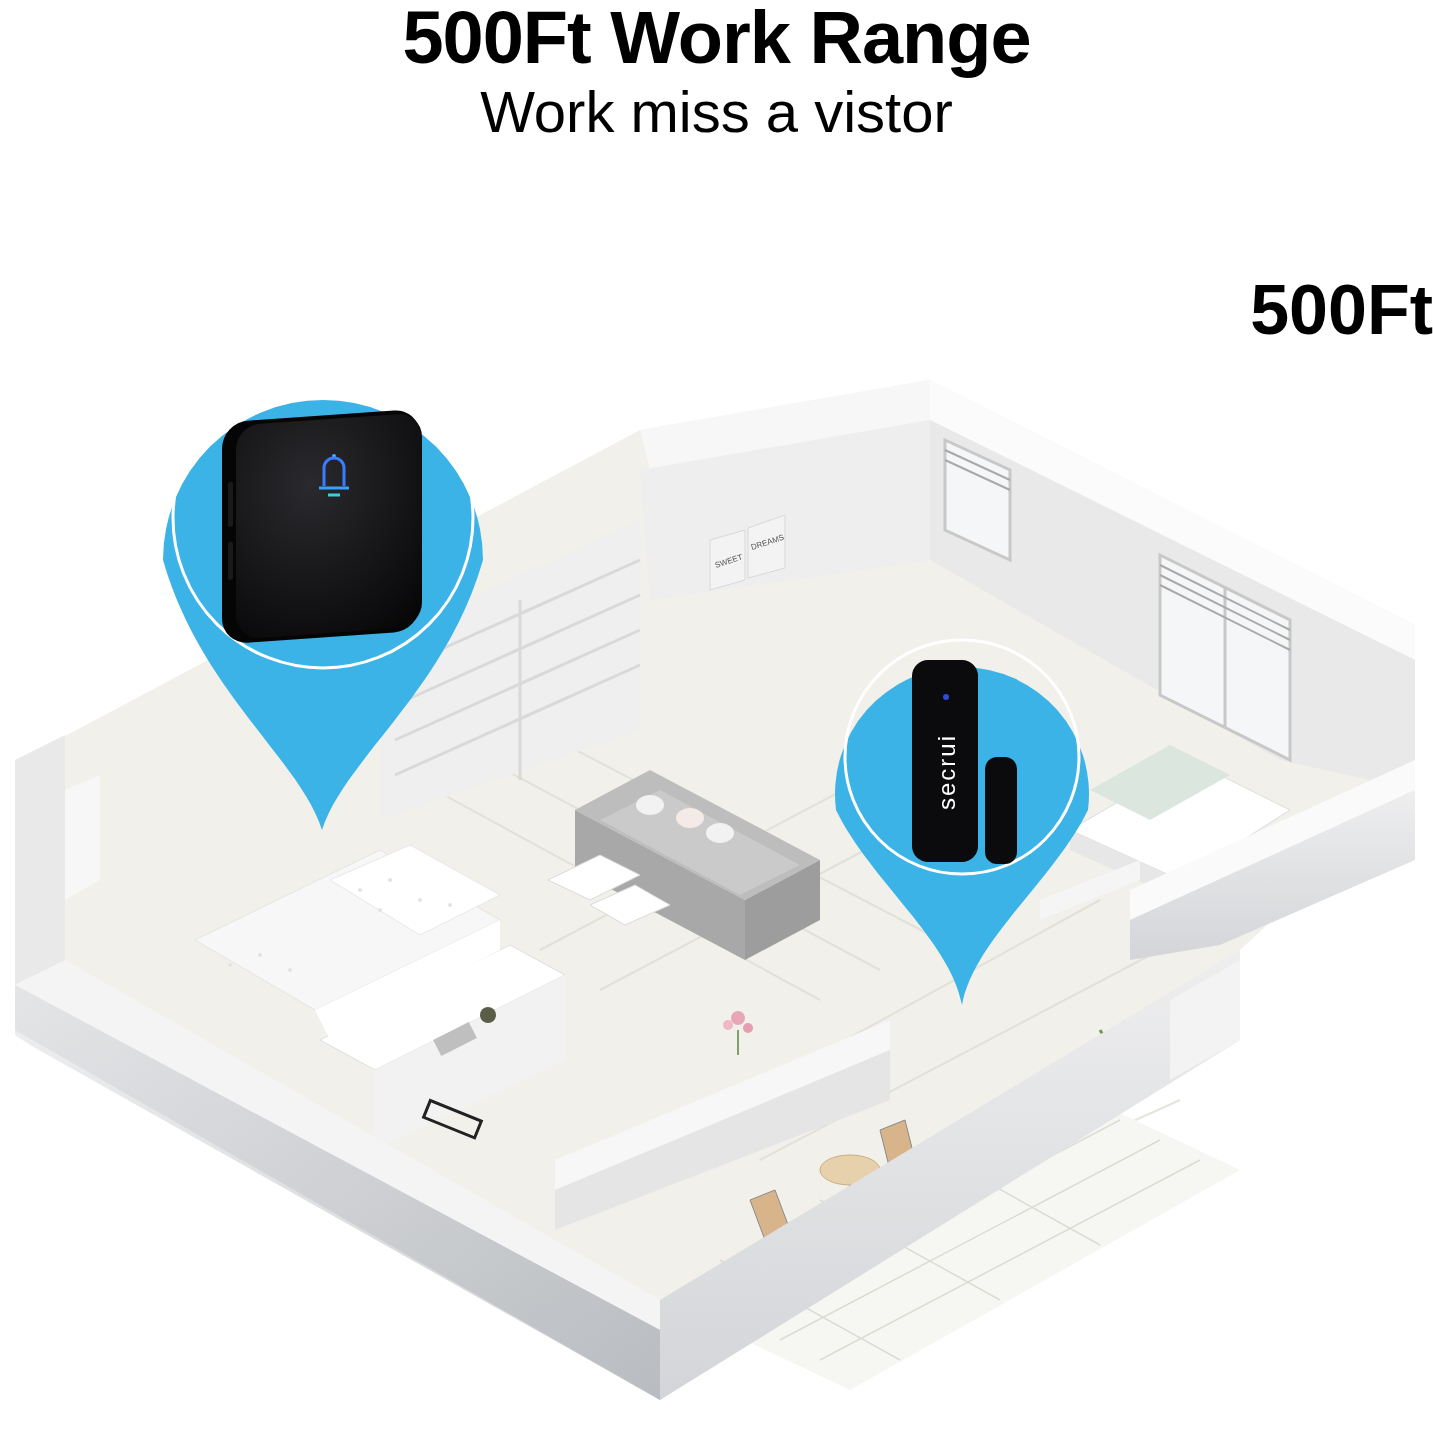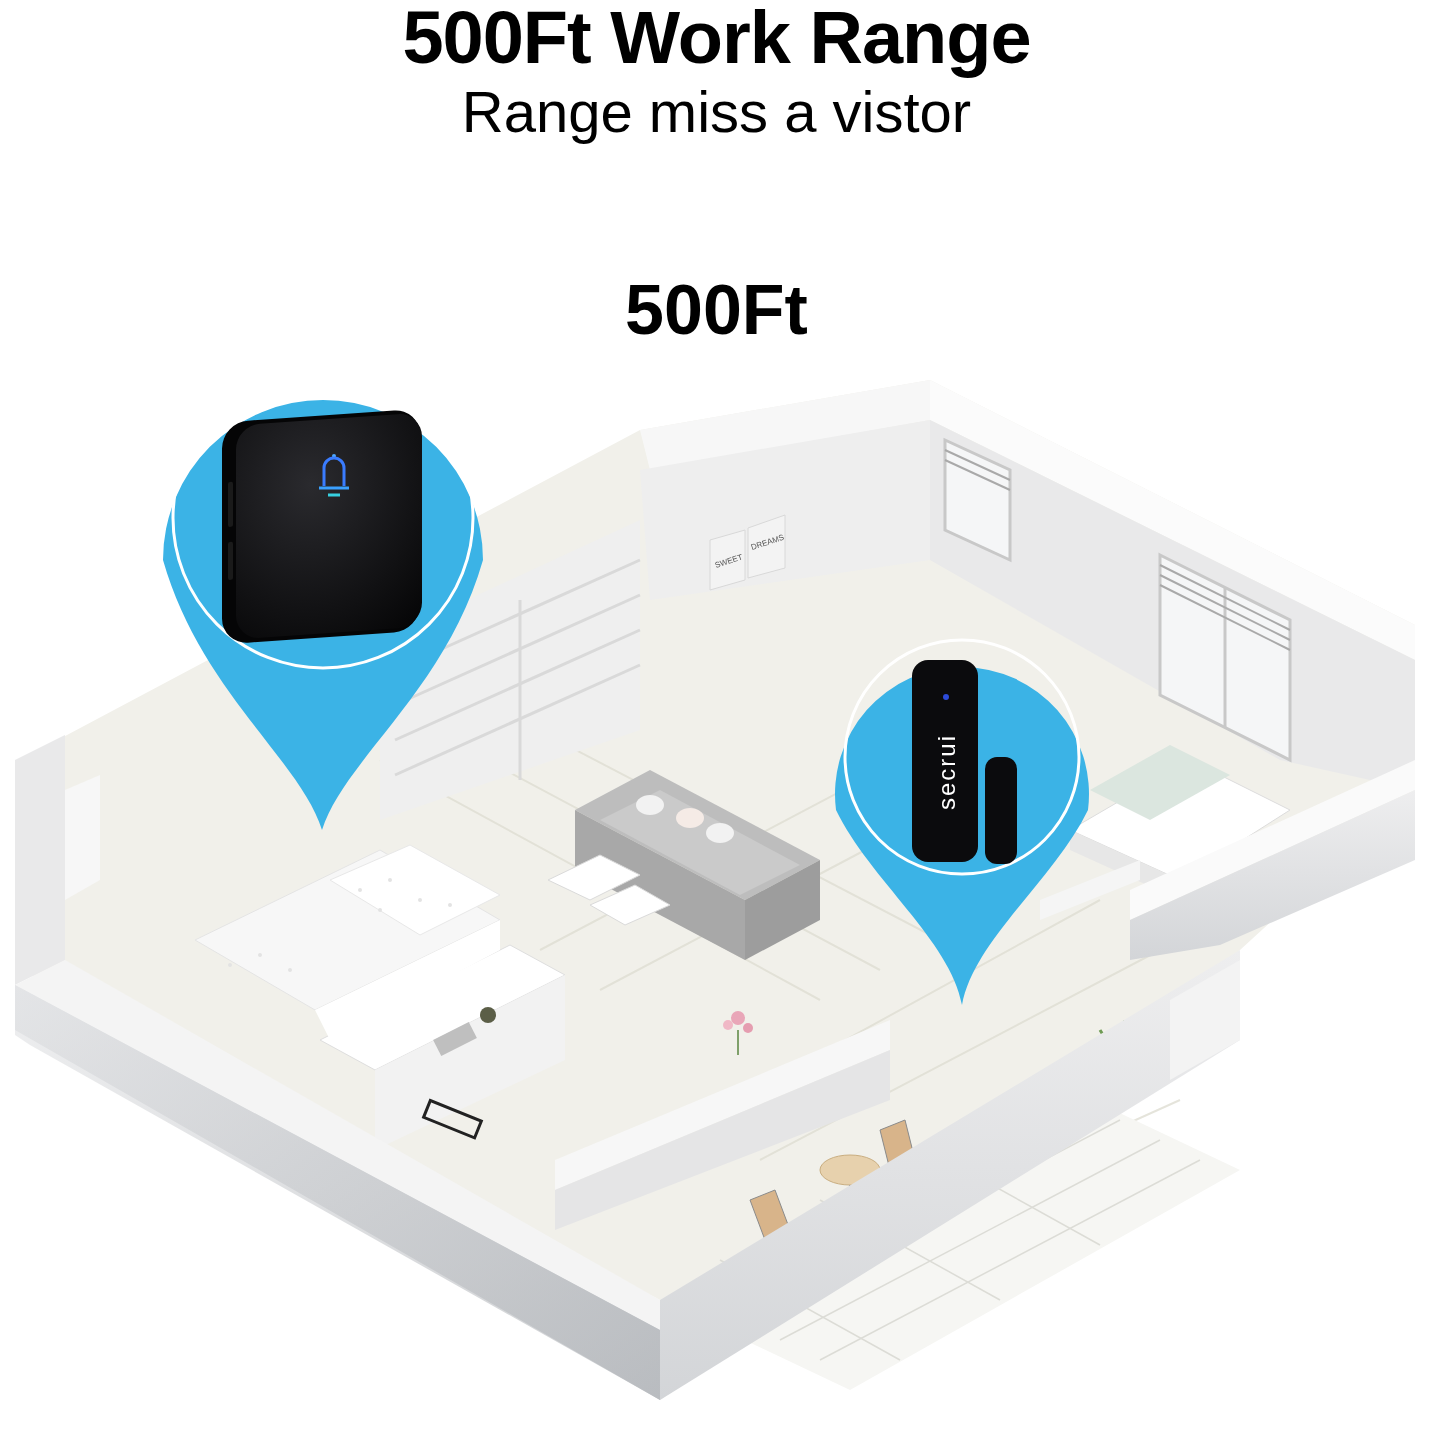--- a/index.html
+++ b/index.html
@@ -1,28 +1,28 @@
 <!DOCTYPE html>
 <html><head>
 <meta charset="utf-8">
 <style>
   html, body { margin:0; padding:0; background:#ffffff; }
   body { width:1433px; height:1433px; position:relative; overflow:hidden; font-family:"Liberation Sans", sans-serif; }
   .headline { position:absolute; left:0; width:1433px; text-align:center; color:#000; }
   .title { top:-4px; font-size:74px; font-weight:bold; letter-spacing:-1px; line-height:84px; }
   .subtitle { top:78px; font-size:58px; font-weight:normal; line-height:68px; }
-  .range { top:272px; font-size:70px; font-weight:bold; line-height:76px; }
+  .range { top:272px; font-size:70px; font-weight:bold; line-height:76px;text-align:right; }
   svg.scene { position:absolute; left:0; top:0; }
   .pin-label { position:absolute; color:#fff; font-size:24px; letter-spacing:2px; transform:rotate(-90deg); transform-origin:center; }
 </style>
 </head>
 <body>
 
 <div class="headline title">500Ft Work Range</div>
-<div class="headline subtitle">Range miss a vistor</div>
+<div class="headline subtitle">Work miss a vistor</div>
 <div class="headline range">500Ft</div>
 
 <svg class="scene" width="1433" height="1433" viewBox="0 0 1433 1433">
   <defs>
     <linearGradient id="wallShade" x1="0" y1="0" x2="1" y2="1">
       <stop offset="0" stop-color="#e6e7e9"></stop>
       <stop offset="1" stop-color="#b9bcc0"></stop>
     </linearGradient>
     <linearGradient id="wallShade2" x1="0" y1="0" x2="0" y2="1">
       <stop offset="0" stop-color="#eeeeef"></stop>

